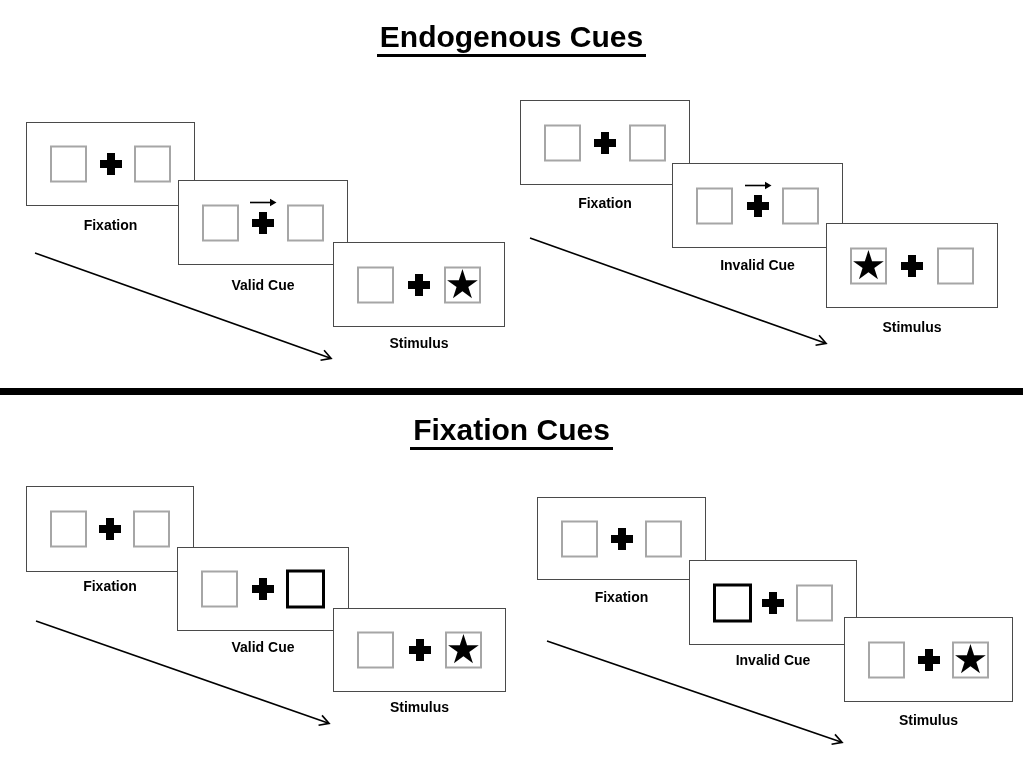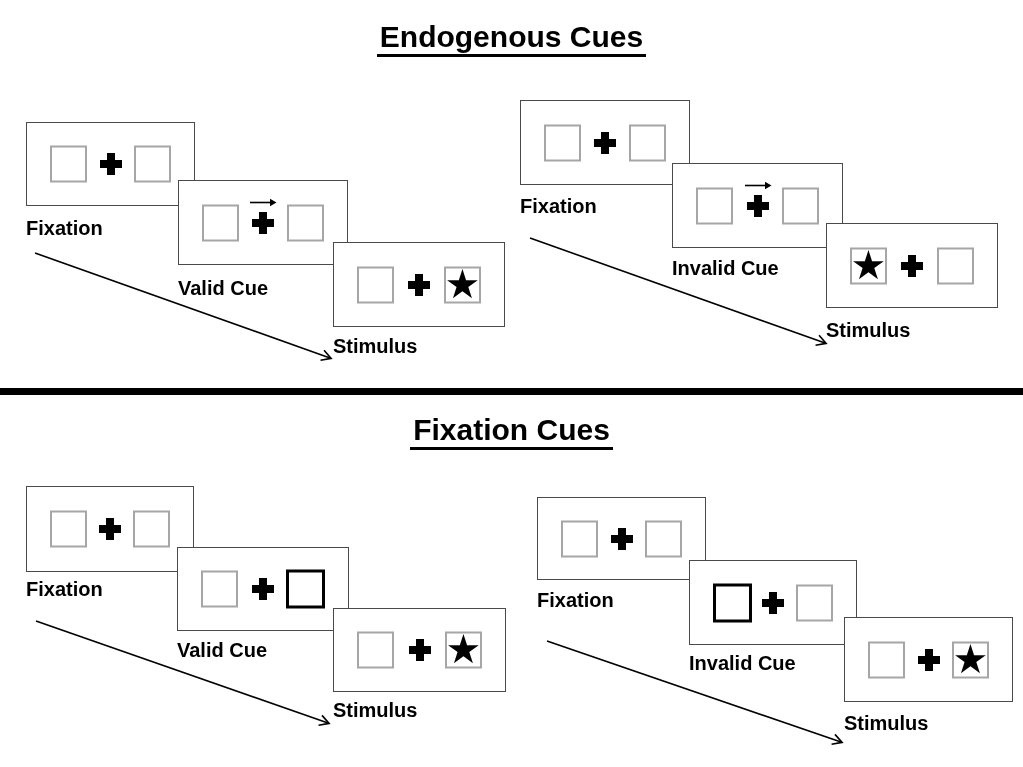--- a/index.html
+++ b/index.html
@@ -24,22 +24,22 @@
   .sq.l{left:23px}
   .sq.r{right:23px}
   .sq.bold{border:3.5px solid #000;width:39px;height:39px;}
   .centerpiece{position:absolute;left:50%;top:50%;transform:translate(-50%,-50%);}
   .cross{position:relative;width:22px;height:22px;}
   .cross::before{content:"";position:absolute;left:0;top:7px;width:22px;height:8px;background:#000;}
   .cross::after{content:"";position:absolute;left:7px;top:0;width:8px;height:22px;background:#000;}
   .cue-arrow{position:absolute;left:50%;bottom:calc(100% + 4px);transform:translateX(-50%);}
   .star{font-size:40px;line-height:1;color:#000;margin-top:-3px;}
   .lbl{
-    position:absolute;font-weight:bold;font-size:20px;color:#000;
-    white-space:nowrap;
+    position:absolute;font-weight:bold;font-size:14px;color:#000;
+    text-align:center;white-space:nowrap;
   }
   .diag{position:absolute;overflow:visible;}
   .hidden-defs{position:absolute;width:0;height:0;}
 </style>
 </head>
 <body>
 
 <div class="canvas">
 
   <svg class="hidden-defs" aria-hidden="true">

